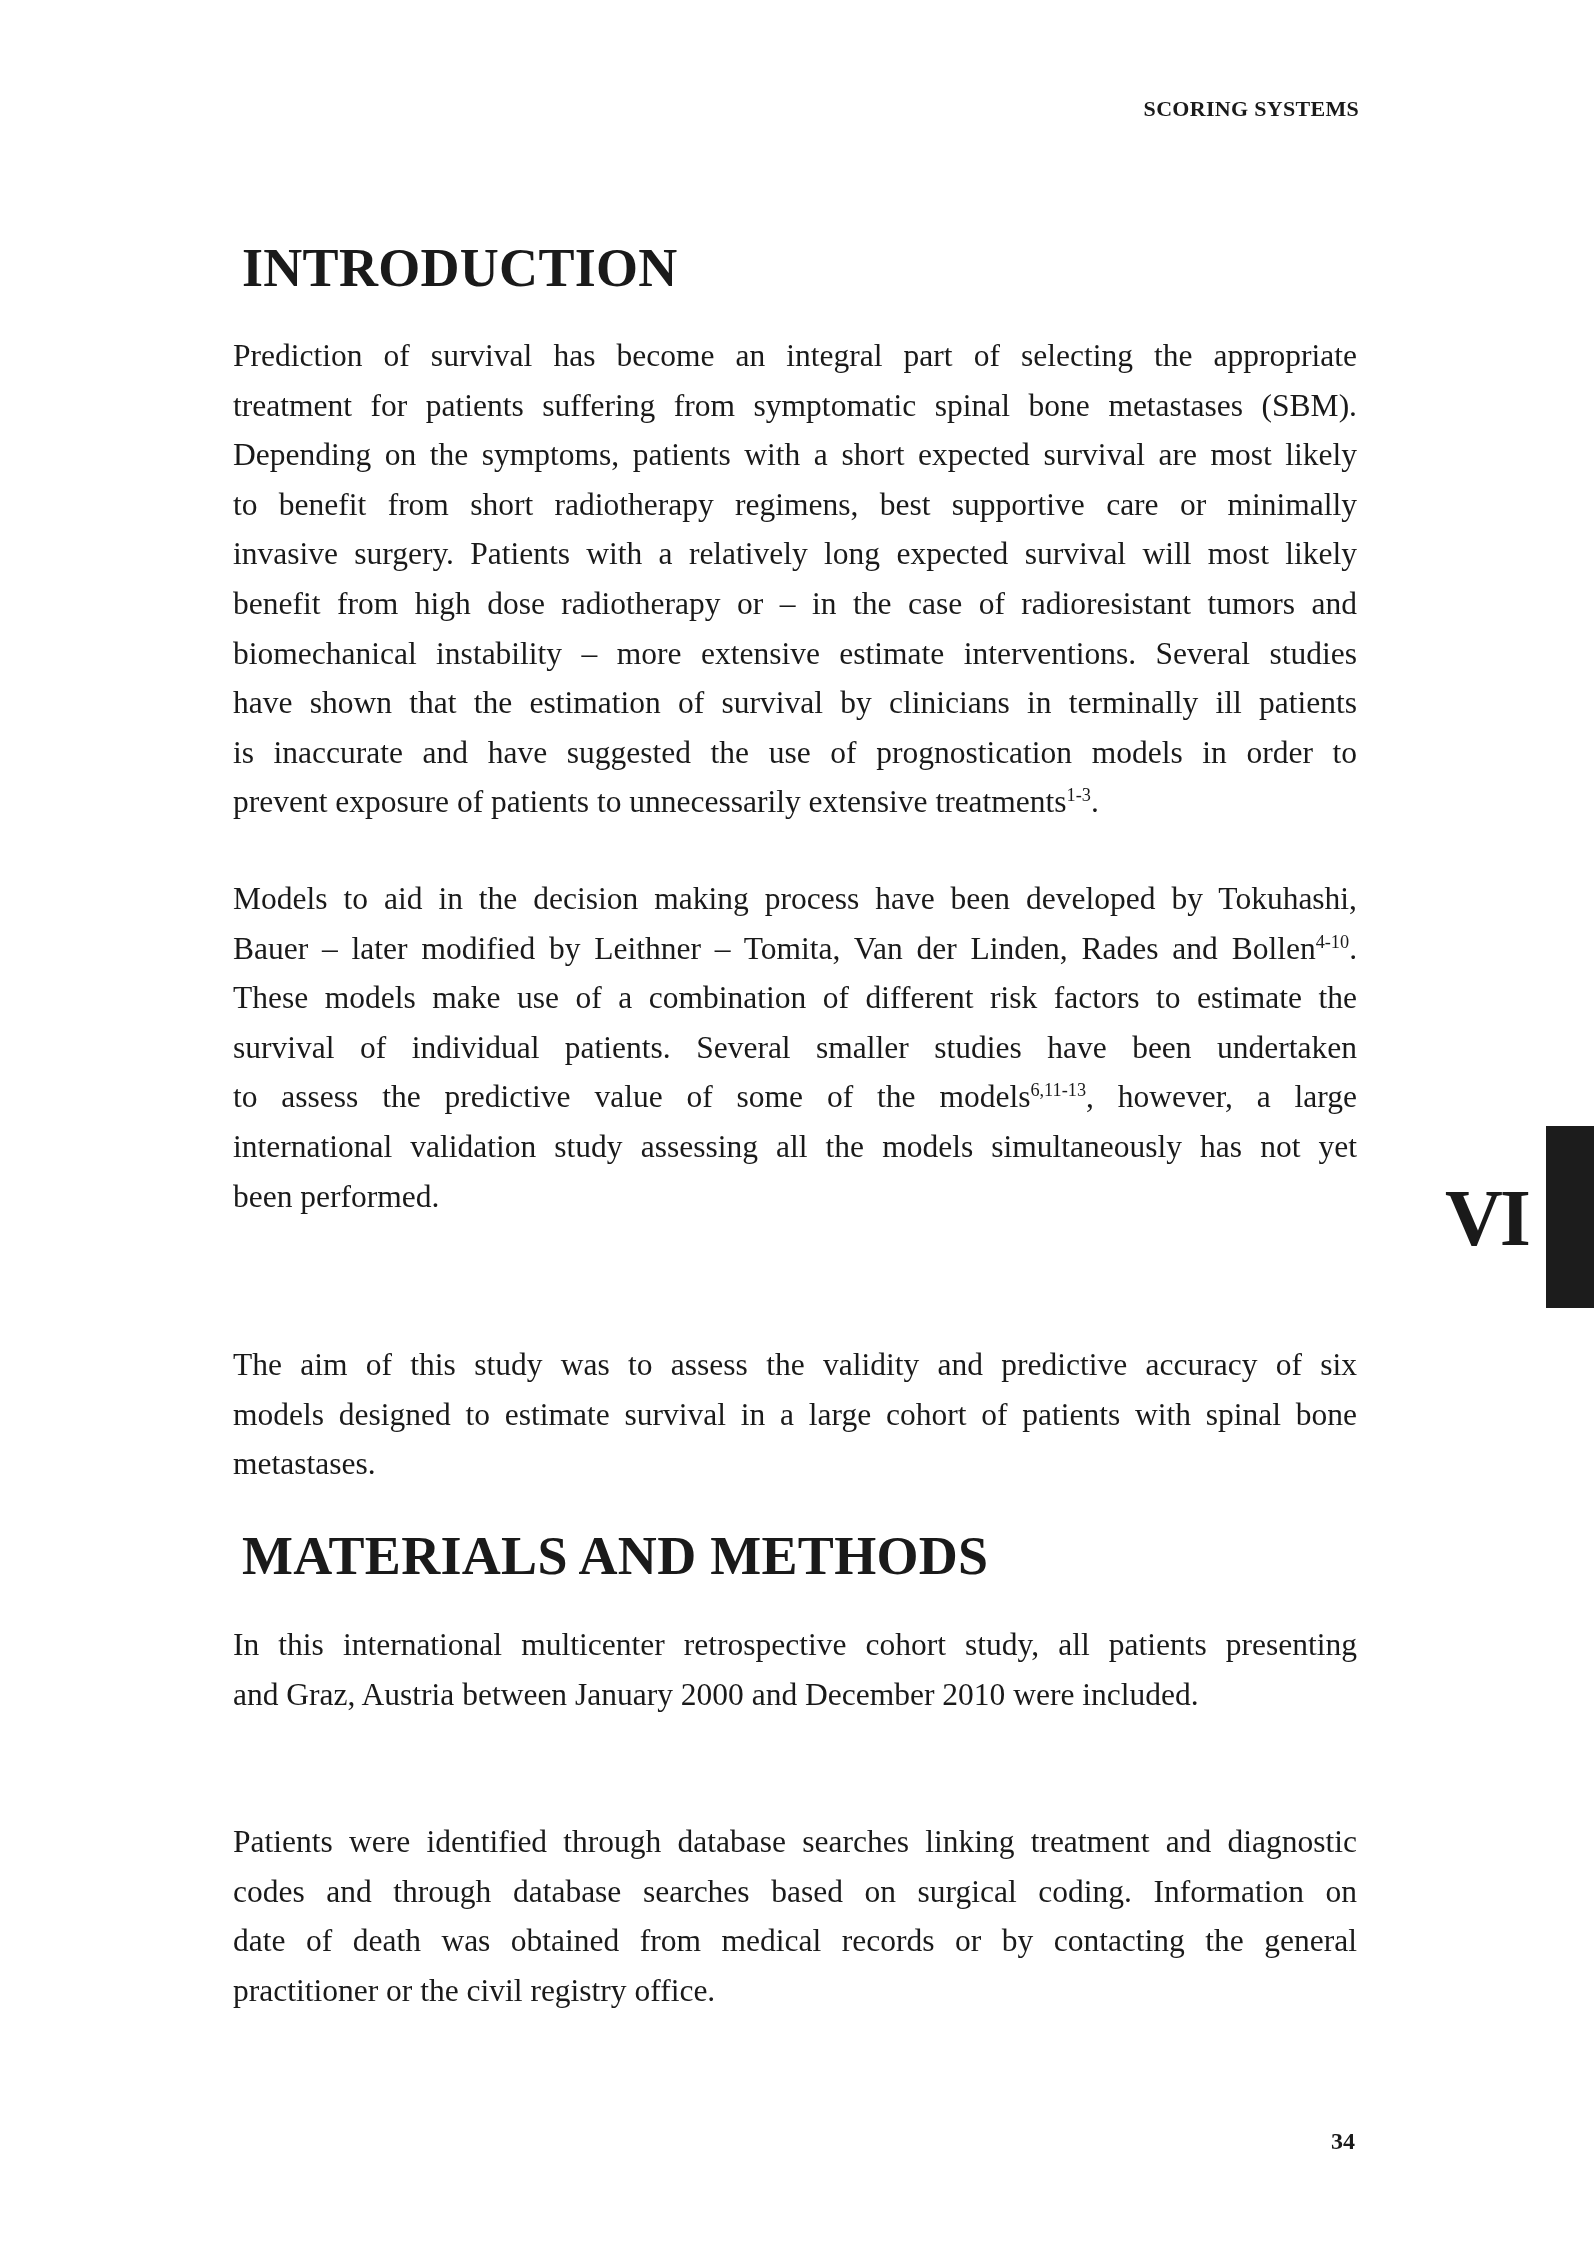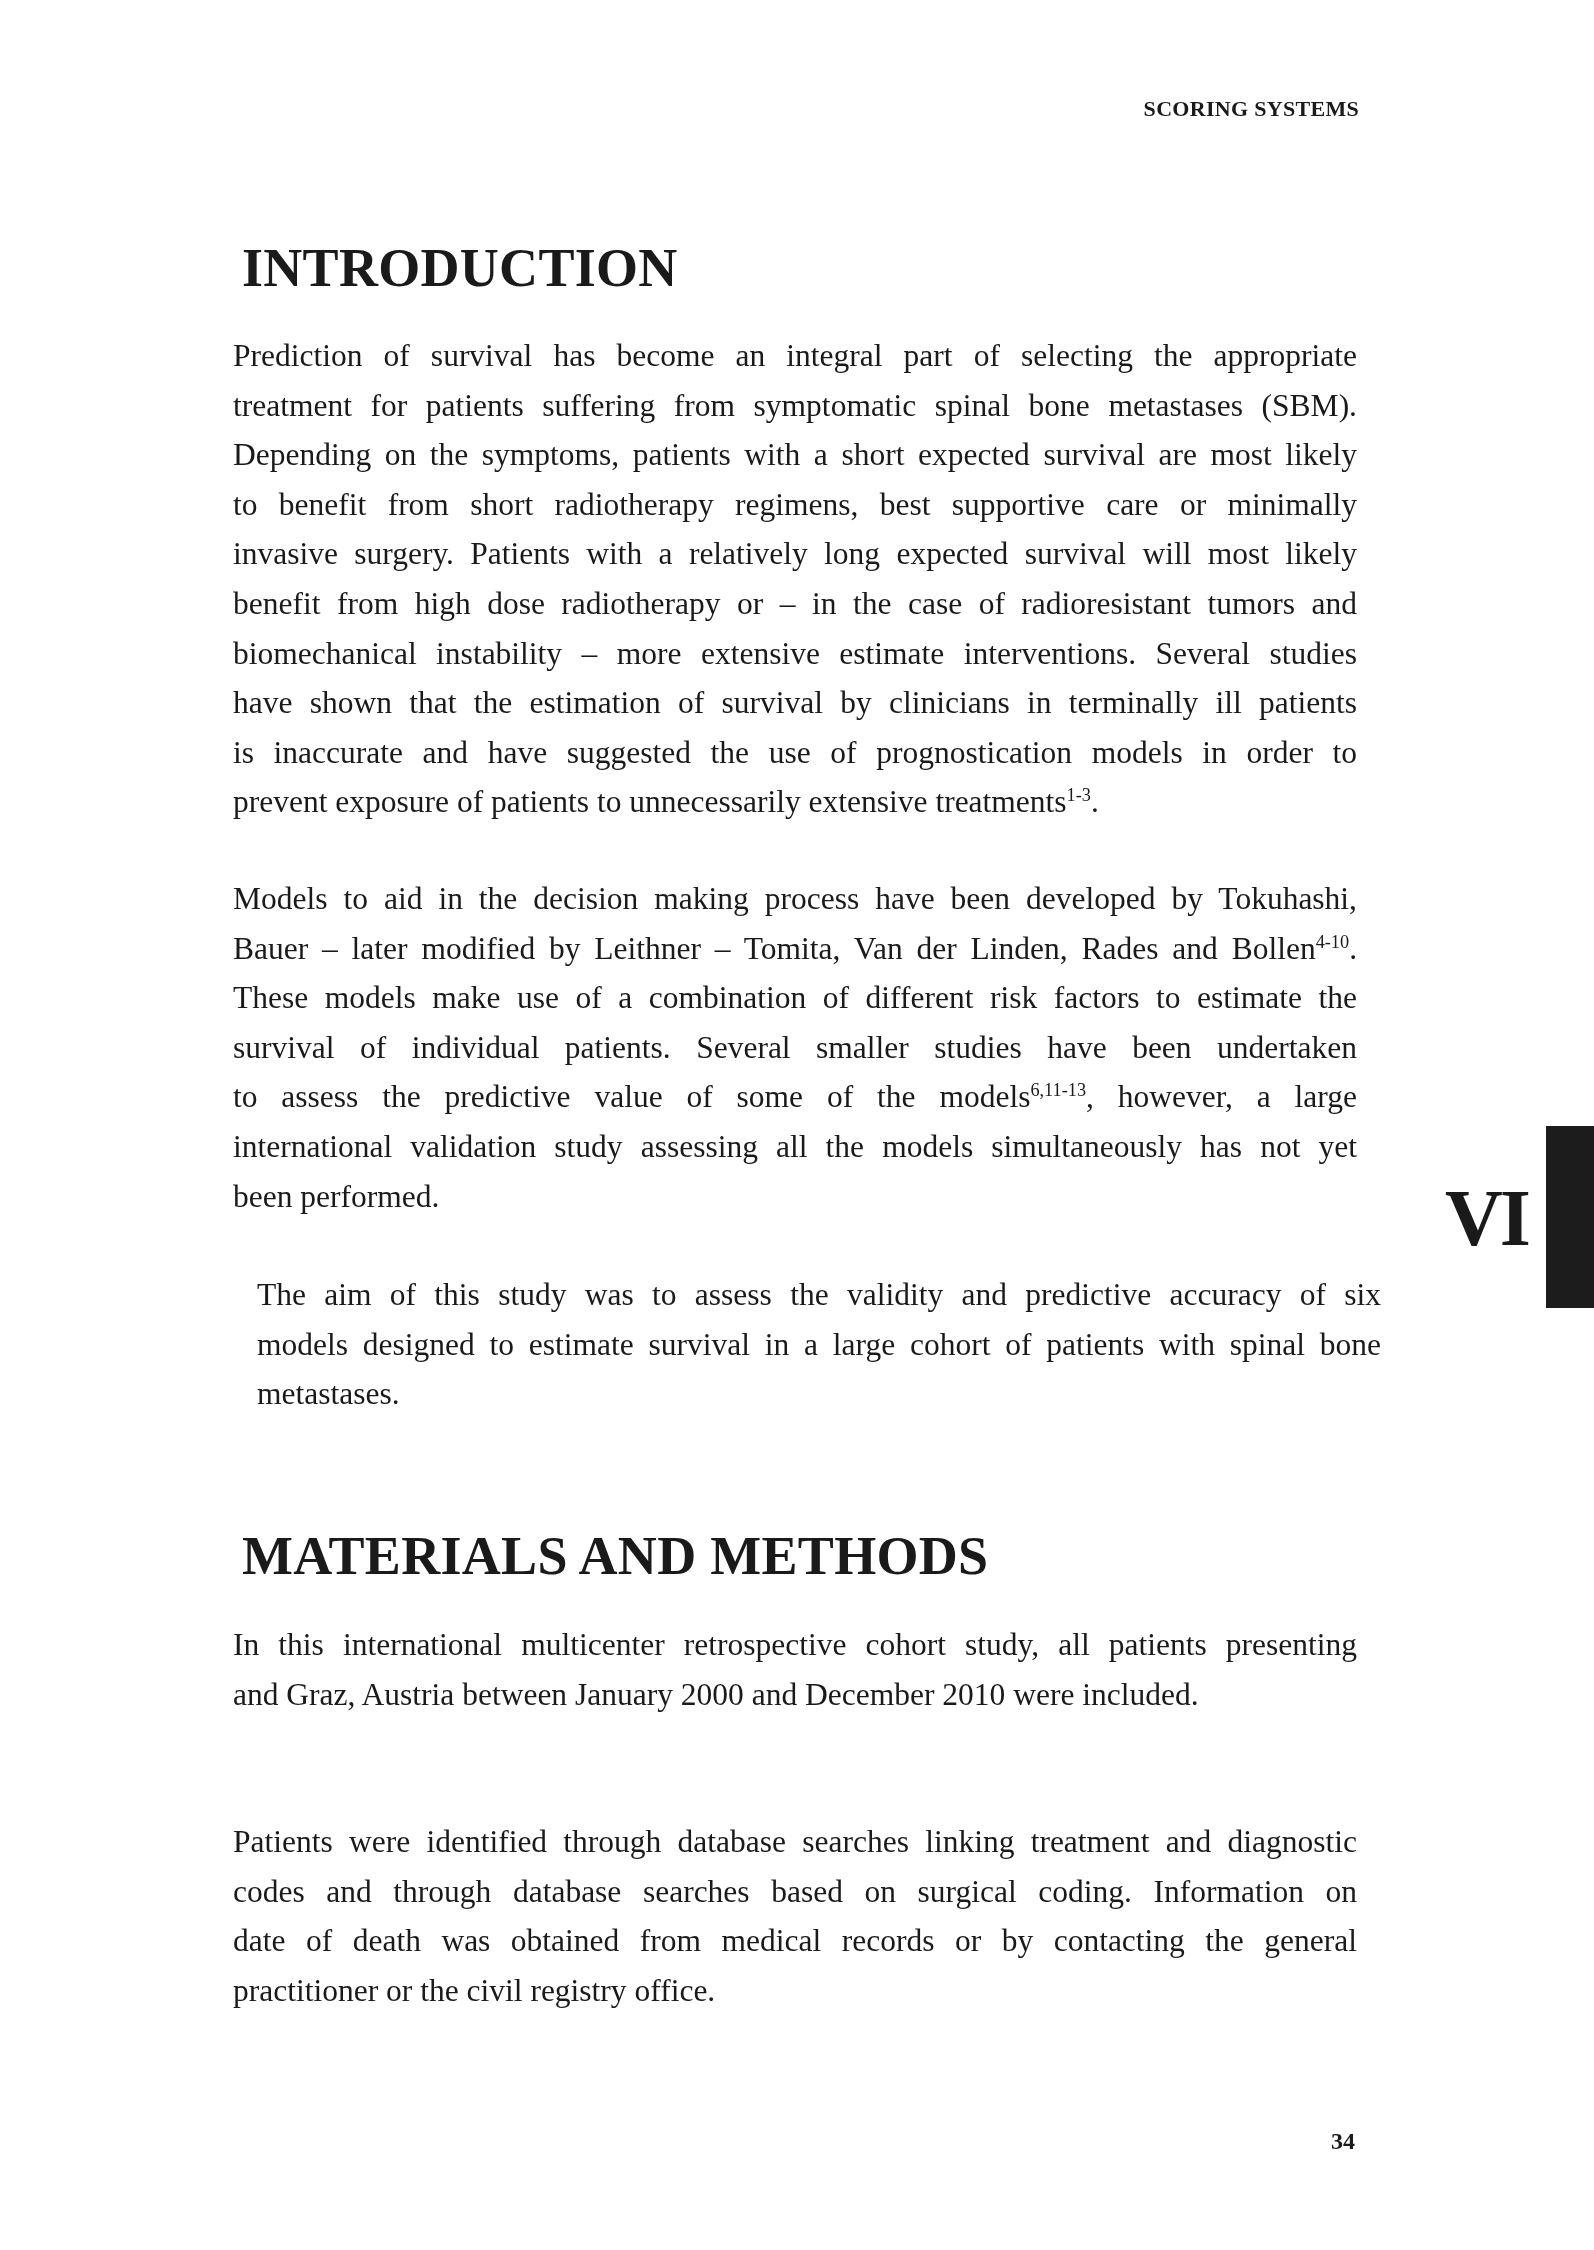--- a/index.html
+++ b/index.html
@@ -40,21 +40,21 @@
   </p>
 <p class="para" style="top: 874px;">
     <span class="line">Models to aid in the decision making process have been developed by Tokuhashi,</span>
     <span class="line"><span>Bauer – later modified by Leithner – Tomita, Van der Linden, Rades and Bollen</span><sup>4-10</sup><span>.</span></span>
     <span class="line">These models make use of a combination of different risk factors to estimate the</span>
     <span class="line">survival of individual patients. Several smaller studies have been undertaken</span>
     <span class="line"><span>to assess the predictive value of some of the models</span><sup>6,11-13</sup><span>, however, a large</span></span>
     <span class="line">international validation study assessing all the models simultaneously has not yet</span>
     <span class="line last">been performed.</span>
   </p>
-<p class="para" style="top: 1270px; margin-left: 24px;">
+<p class="para" style="top: 1340px;">
     <span class="line">The aim of this study was to assess the validity and predictive accuracy of six</span>
     <span class="line">models designed to estimate survival in a large cohort of patients with spinal bone</span>
     <span class="line last">metastases.</span>
   </p>
 
 <h2 class="section-heading" style="top: 1520px;">MATERIALS AND METHODS</h2>
 
 <p class="para" style="top: 1620px;">
     <span class="line">In this international multicenter retrospective cohort study, all patients presenting</span>
     <span class="line last">and Graz, Austria between January 2000 and December 2010 were included.</span>

